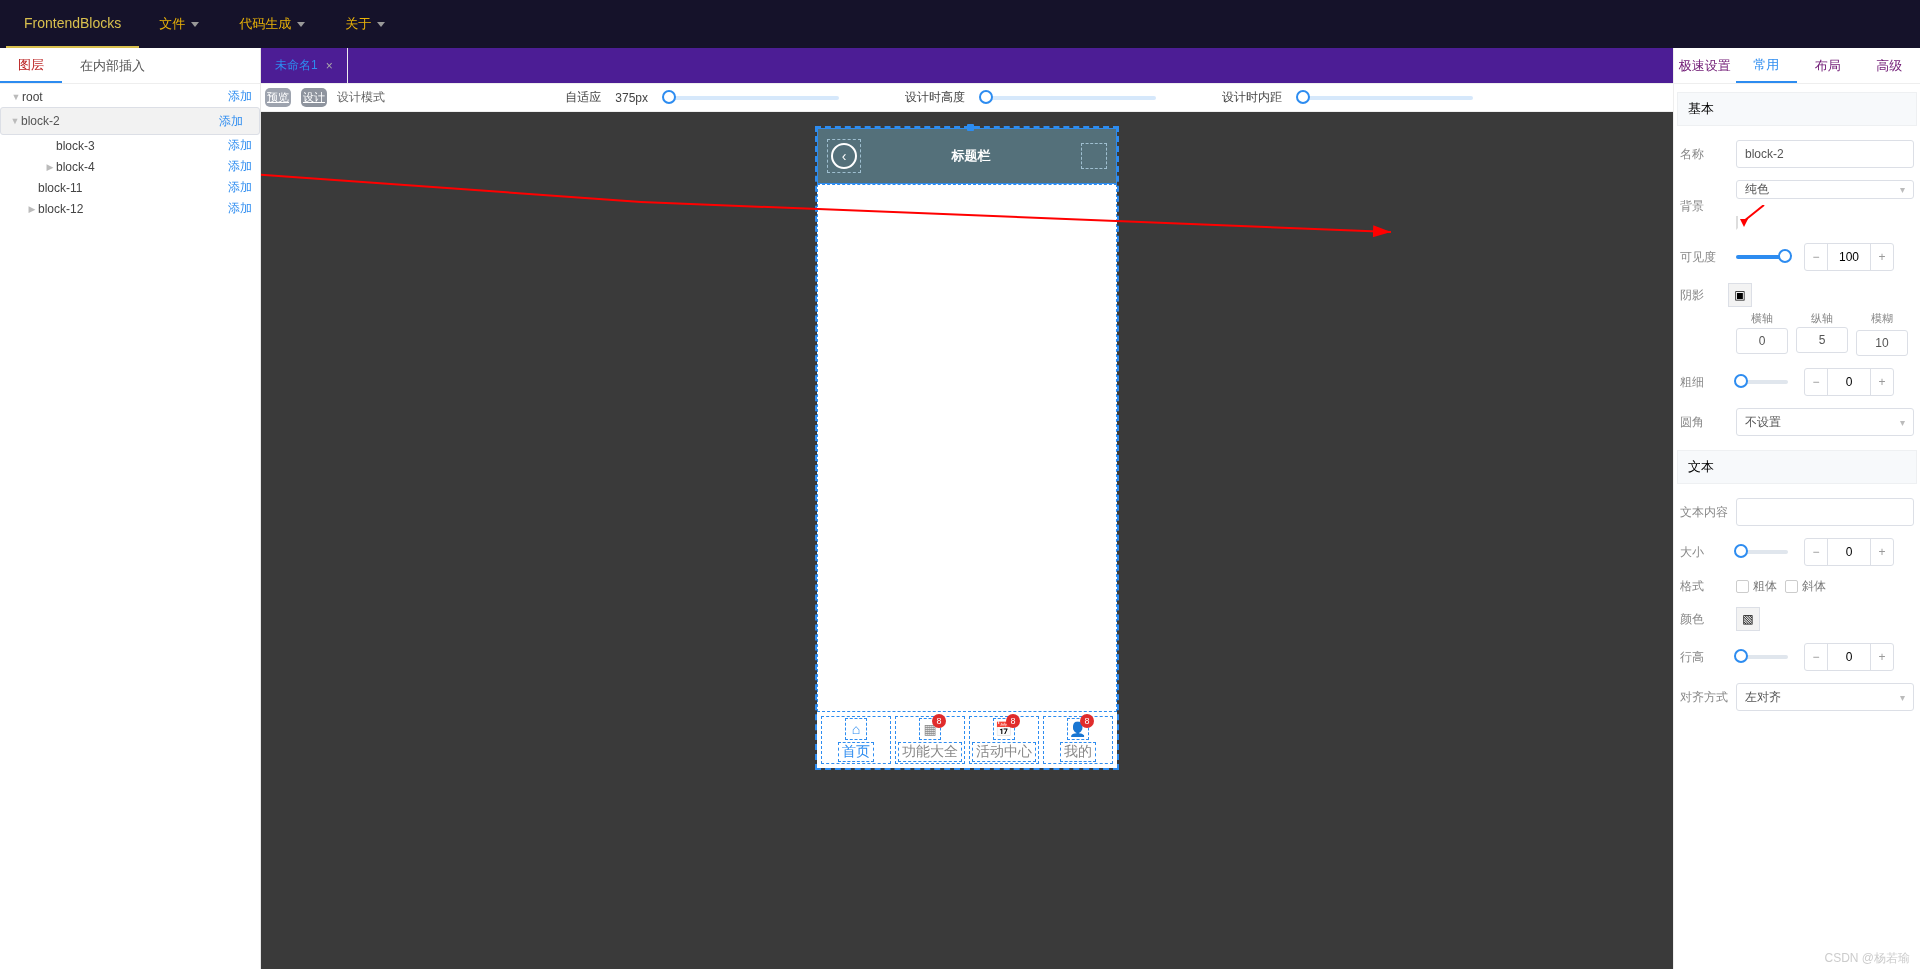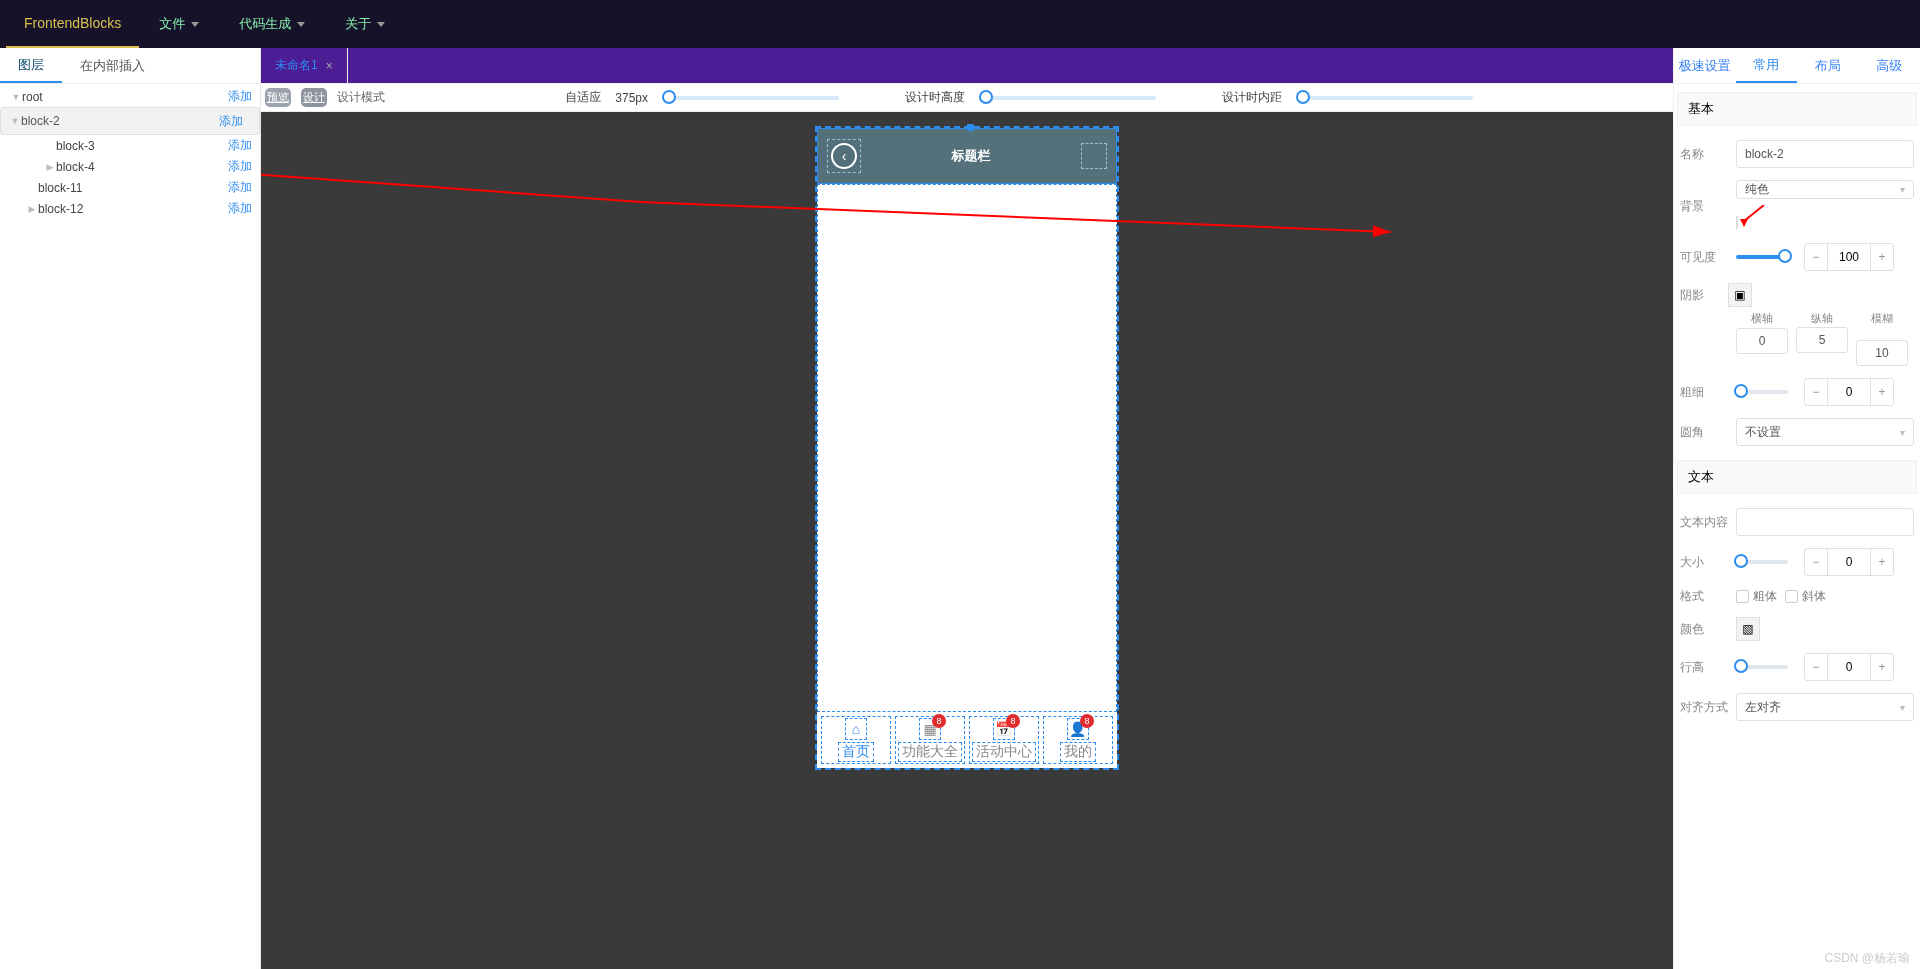--- a/index.html
+++ b/index.html
@@ -1,30 +1,30 @@
 <!DOCTYPE html>
 <html><head>
 <meta charset="utf-8">
 <style>
 * { box-sizing: border-box; margin: 0; padding: 0; }
 html, body { width: 1920px; height: 969px; font-family: "Microsoft YaHei", sans-serif; font-size: 12px; background: #fff; overflow: hidden; }
 
 .topnav { height: 48px; background: #15122a; display: flex; align-items: stretch; padding-left: 6px; }
 .brand { color: #d9c04e; font-size: 14px; padding: 0 18px; display: flex; align-items: center; border-bottom: 2px solid #d9c04e; }
-.menuitem { color: #86efac; font-size: 13px; padding: 18px 20px; display: flex; align-items: center; gap: 6px; cursor: pointer; }
+.menuitem { color: #eab308; font-size: 13px; padding: 18px 20px; display: flex; align-items: center; gap: 6px; cursor: pointer; }
 .caret { width: 0; height: 0; border-left: 4px solid transparent; border-right: 4px solid transparent; border-top: 5px solid #999; }
 
 .main { display: flex; height: calc(969px - 48px); }
 .leftpane { width: 261px; border-right: 1px solid #e6e6e6; background: #fff; }
 .midpane { flex: 1; display: flex; flex-direction: column; background: #3a3a3a; }
 .rightpane { width: 247px; background: #fff; border-left: 1px solid #eee; overflow-y: auto; }
 
 .lefttabs { display: flex; border-bottom: 1px solid #eee; height: 36px; align-items: stretch; }
 .lefttab { padding: 0 18px; display: flex; align-items: center; cursor: pointer; font-size: 13px; color: #555; }
-.lefttab.active { color: #0c4a6e; border-bottom: 2px solid #2d8cf0; }
+.lefttab.active { color: #b91c1c; border-bottom: 2px solid #2d8cf0; }
 
 .tree { padding-top: 2px; }
 .treerow { display: flex; align-items: center; height: 21px; font-size: 12px; color: #444; cursor: pointer; }
 .treerow .toggle { width: 12px; text-align: center; color: #bbb; font-size: 9px; }
 .treerow .add { margin-left: auto; color: #2d8cf0; padding-right: 8px; }
 .treerow.sel { background: #f2f2f2; }
 .ind0 { padding-left: 10px; }
 .ind1 { padding-left: 26px; }
 .ind2 { padding-left: 44px; }
 .ind3 { padding-left: 44px; }
@@ -58,21 +58,21 @@
 .tabicon { width: 22px; height: 22px; border: 1px dashed #2d8cf0; position: relative; display:flex; align-items:center; justify-content:center; }
 .badge { position: absolute; top: -5px; right: -6px; width: 14px; height: 14px; background: #e02c2c; color: #fff; border-radius: 50%; font-size: 9px; display: flex; align-items: center; justify-content: center; }
 .tabtext { font-size: 14px; color: #2d8cf0; border: 1px dashed #2d8cf0; padding: 0 3px; }
 .tabtext.gray { color: #888; }
 .iconshape { color:#2d8cf0; font-size:14px; }
 .iconshape.gray { color:#888; }
 
 .arrow-svg { position: absolute; top: 0; left: 0; pointer-events: none; }
 
 .rtabs { display: flex; height: 36px; border-bottom: 1px solid #eee; align-items: stretch; }
-.rtab { flex: 1; display: flex; align-items: center; justify-content: center; cursor: pointer; color: #3b82f6; font-size: 13px; }
+.rtab { flex: 1; display: flex; align-items: center; justify-content: center; cursor: pointer; color: #701a75; font-size: 13px; }
 .rtab.active { color: #2d8cf0; border-bottom: 2px solid #2d8cf0; }
 .sectionhdr { background: #f7f9fb; border: 1px solid #eef0f2; padding: 7px 10px; font-size: 13px; margin: 8px 3px; }
 .proprow { display: flex; align-items: center; padding: 6px 6px; gap: 8px; }
 .proplabel { color: #888; font-size: 12px; width: 48px; }
 .txtinput { flex: 1; height: 28px; border: 1px solid #dcdfe6; border-radius: 3px; padding: 0 8px; font-size: 12px; color: #555; }
 .sel { flex: 1; height: 28px; border: 1px solid #dcdfe6; border-radius: 3px; padding: 0 8px; font-size: 12px; color: #555; background: #fff; display: flex; align-items: center; justify-content: space-between; }
 .sel .dd { color: #bbb; font-size: 10px; }
 .colorswatch { width: 20px; height: 20px; background: #0a1028; border: 1px solid #ddd; position: relative; }
 .colorswatch::after { content: ""; position:absolute; right:-2px; bottom:-2px; width:0; height:0; border-left:6px solid transparent; border-bottom:6px solid #fff; }
 .stepper { display: flex; align-items: center; border: 1px solid #dcdfe6; border-radius: 3px; height: 28px; }
@@ -278,21 +278,21 @@
       </div>
       <div style="display:flex;gap:8px;padding-left:56px">
         <div style="display:flex;flex-direction:column;gap:2px">
             <span class="tlabel2">横轴</span>
             <input class="tinput" value="0" style="">
           </div>
         <div style="display:flex;flex-direction:column;gap:1px">
             <span class="tlabel2">纵轴</span>
             <input class="tinput" value="5" style="">
           </div>
-        <div style="display:flex;flex-direction:column;gap:14px">
+        <div style="display:flex;flex-direction:column;gap:4px">
             <span class="tlabel2">模糊</span>
             <input class="tinput" value="10" style="">
           </div>
       </div>
     </div>
 
 
     <div class="proprow">
       <span class="proplabel">粗细</span>
       <span class="rslider empty">

